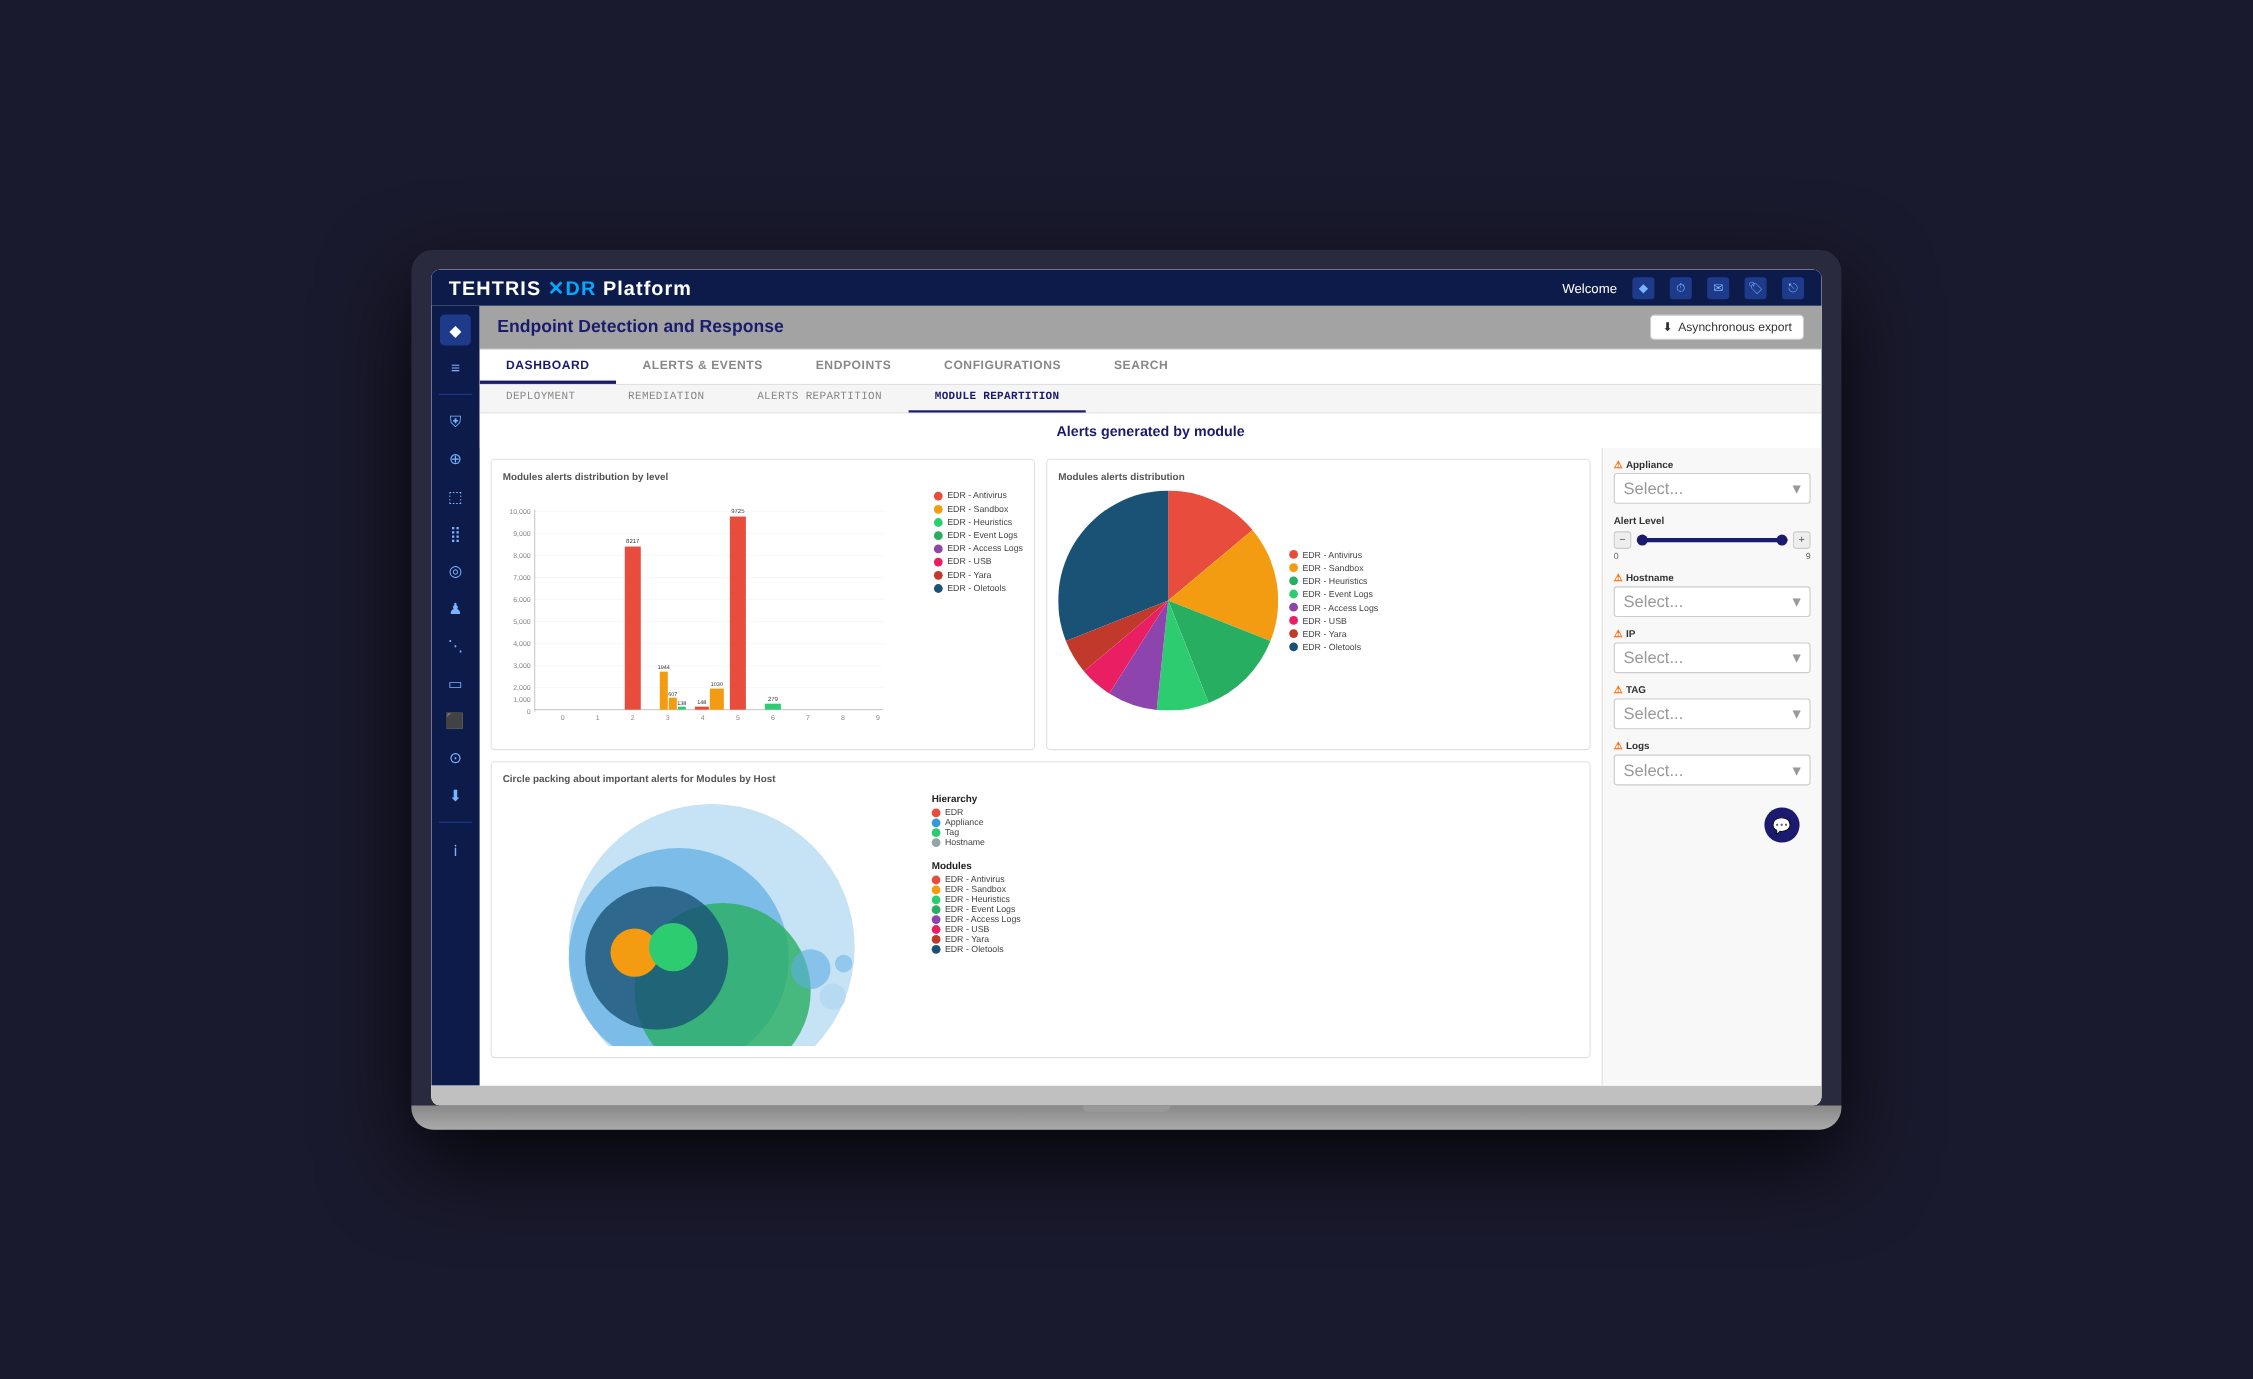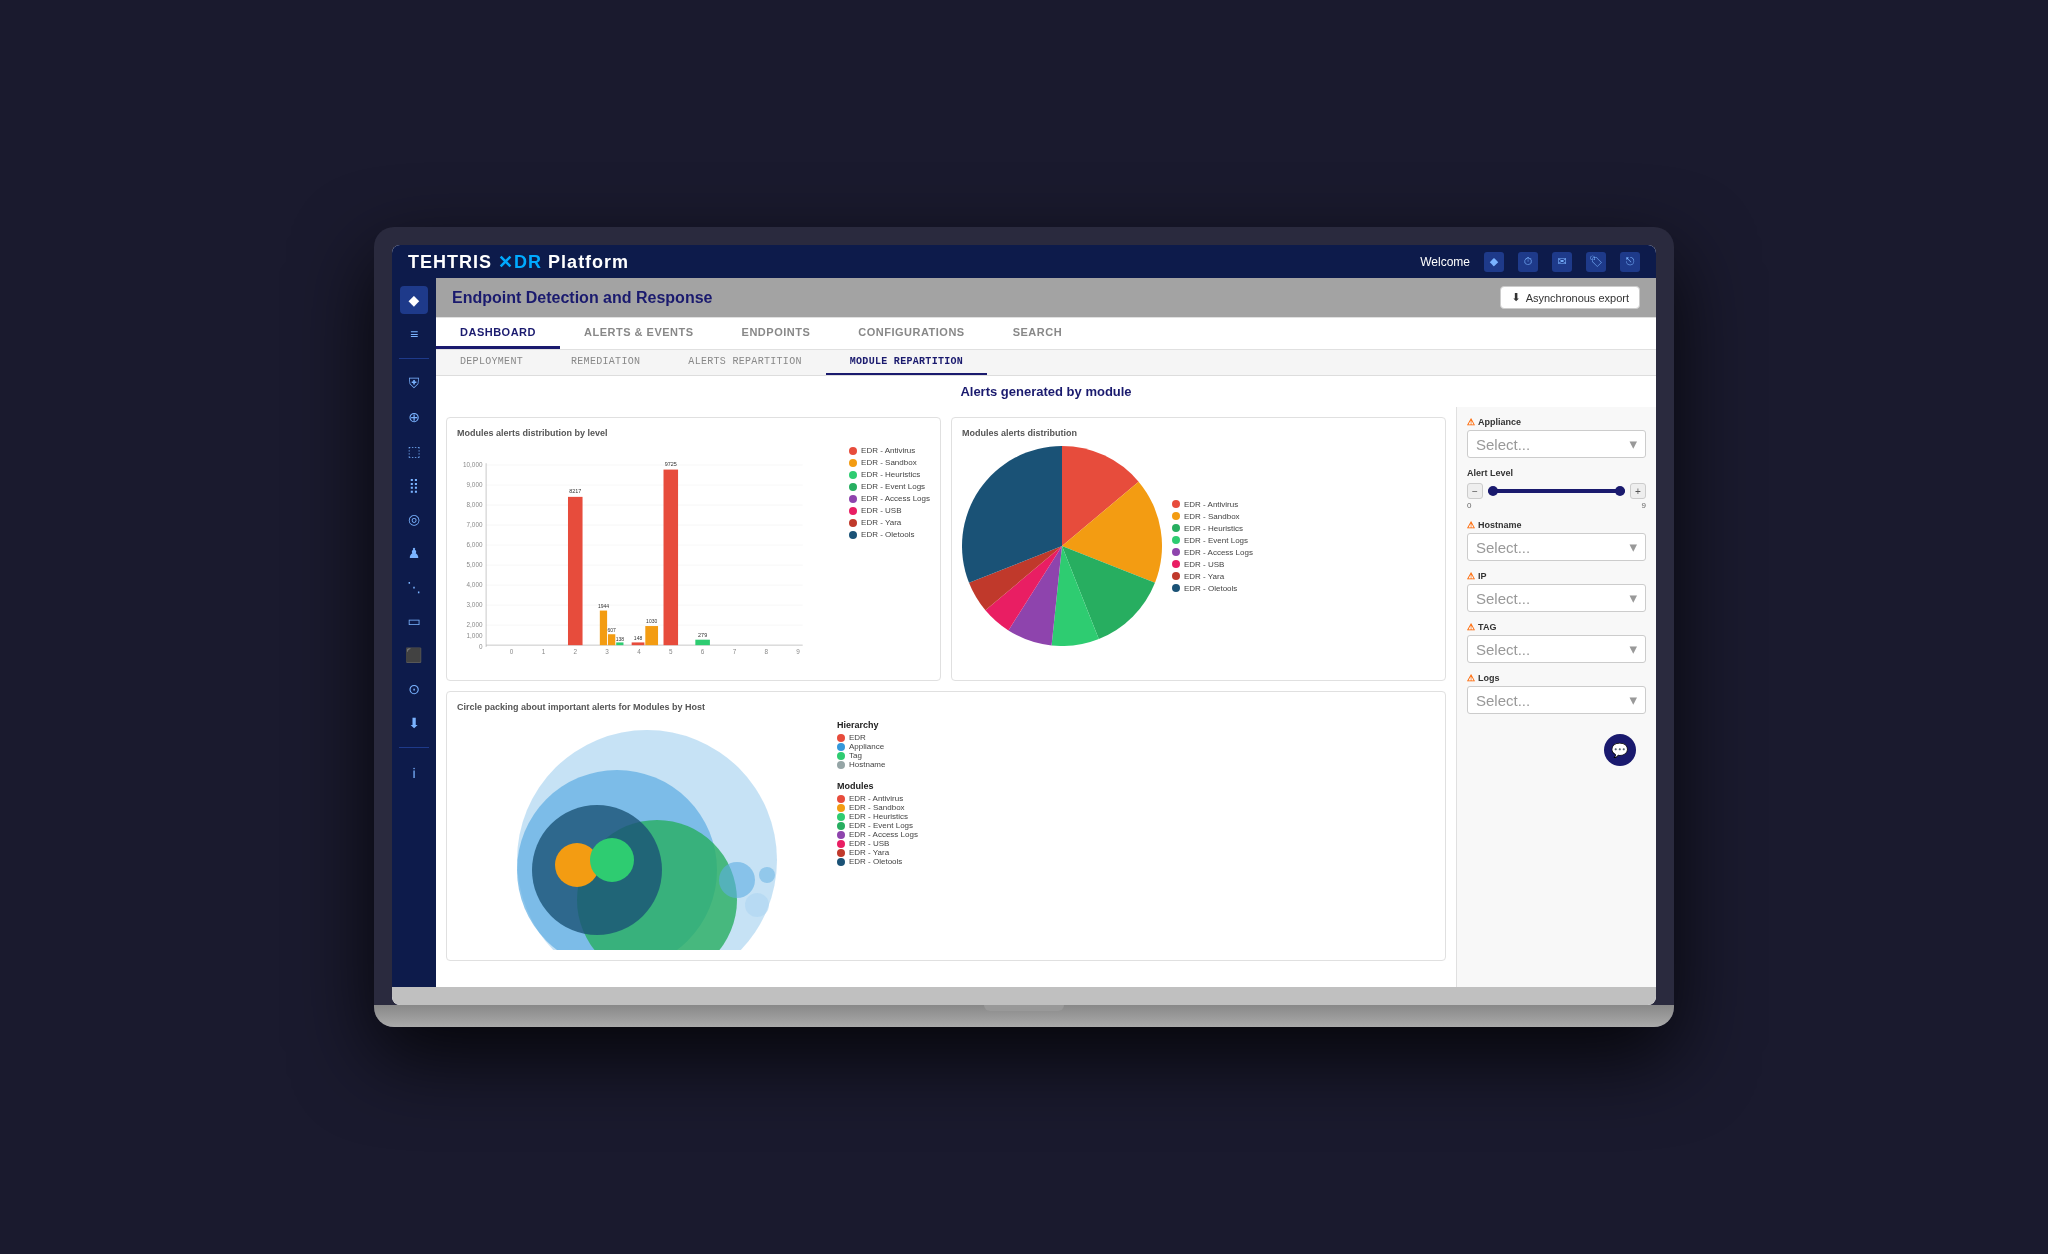--- a/index.html
+++ b/index.html
@@ -229,20 +229,21 @@
     }
     
     .circle-card {
       background: #fff;
       border: 1px solid #e0e0e0;
       border-radius: 4px;
       padding: 10px;
     }
     .circle-packing-inner {
       display: flex;
+      gap: 10px;
     }
     .circle-viz {
       position: relative;
       width: 380px;
       height: 220px;
       overflow: hidden;
     }
     .circle-legend-area {
       display: flex;
       flex-direction: column;

